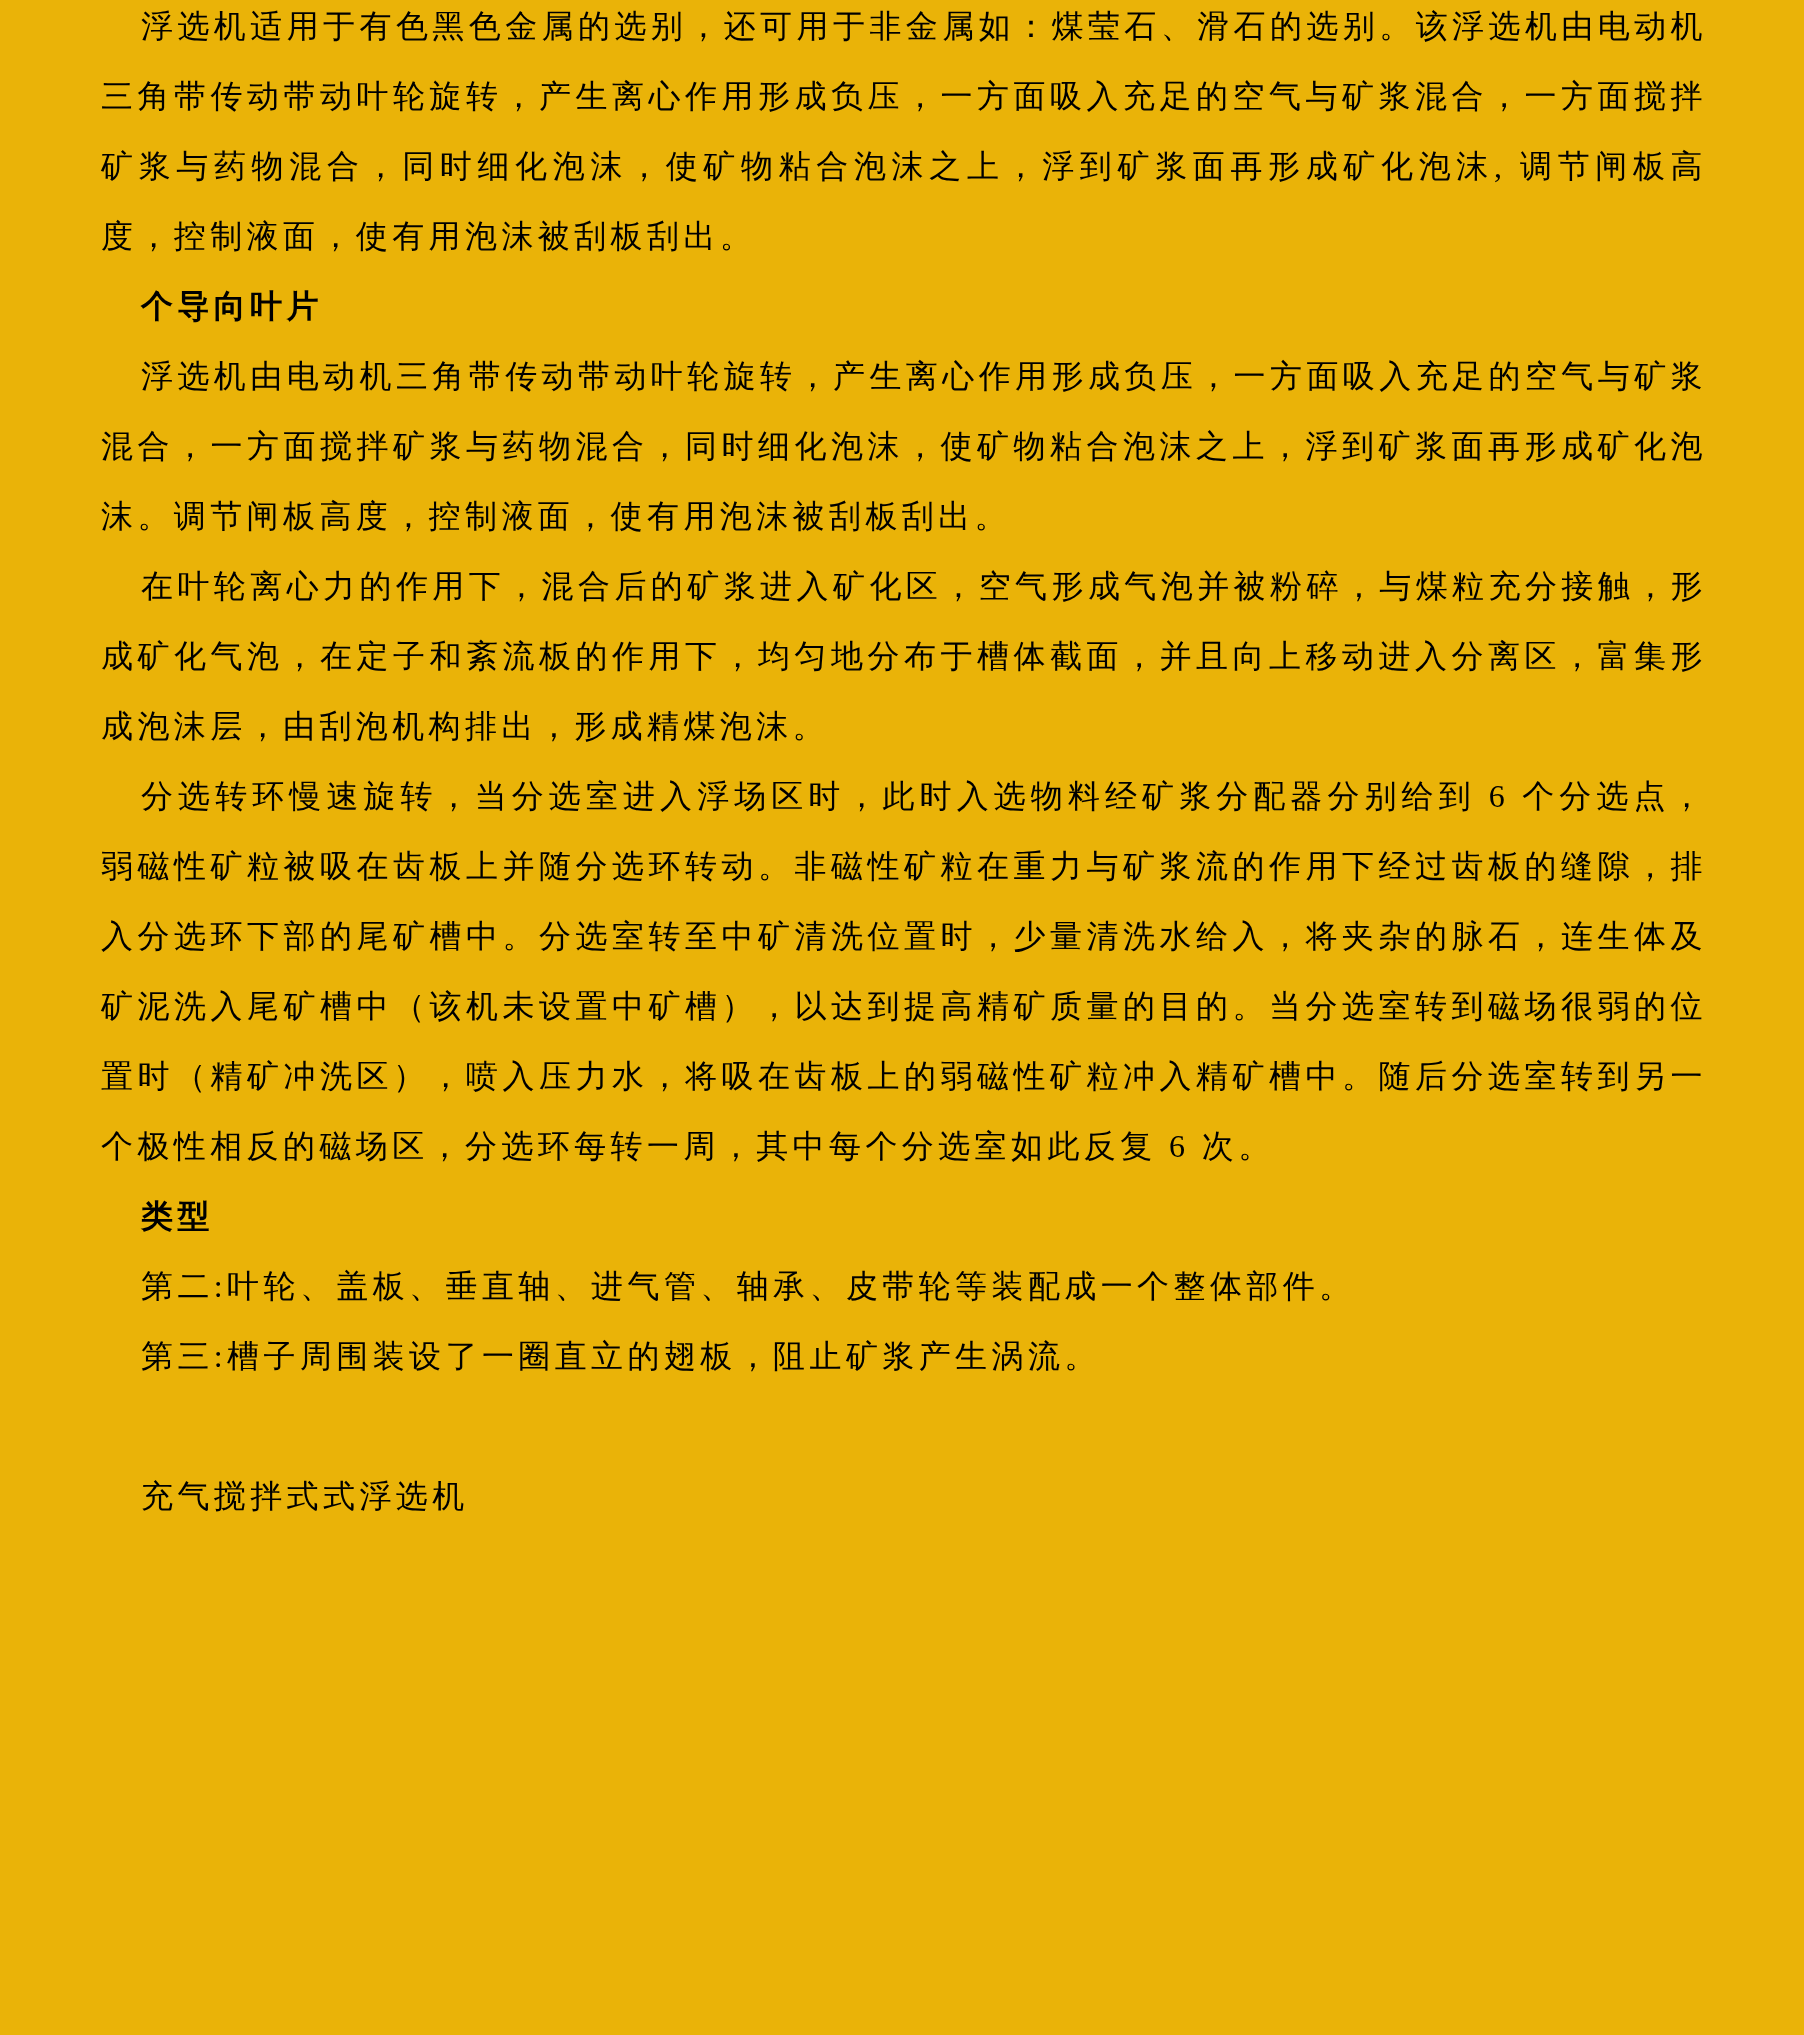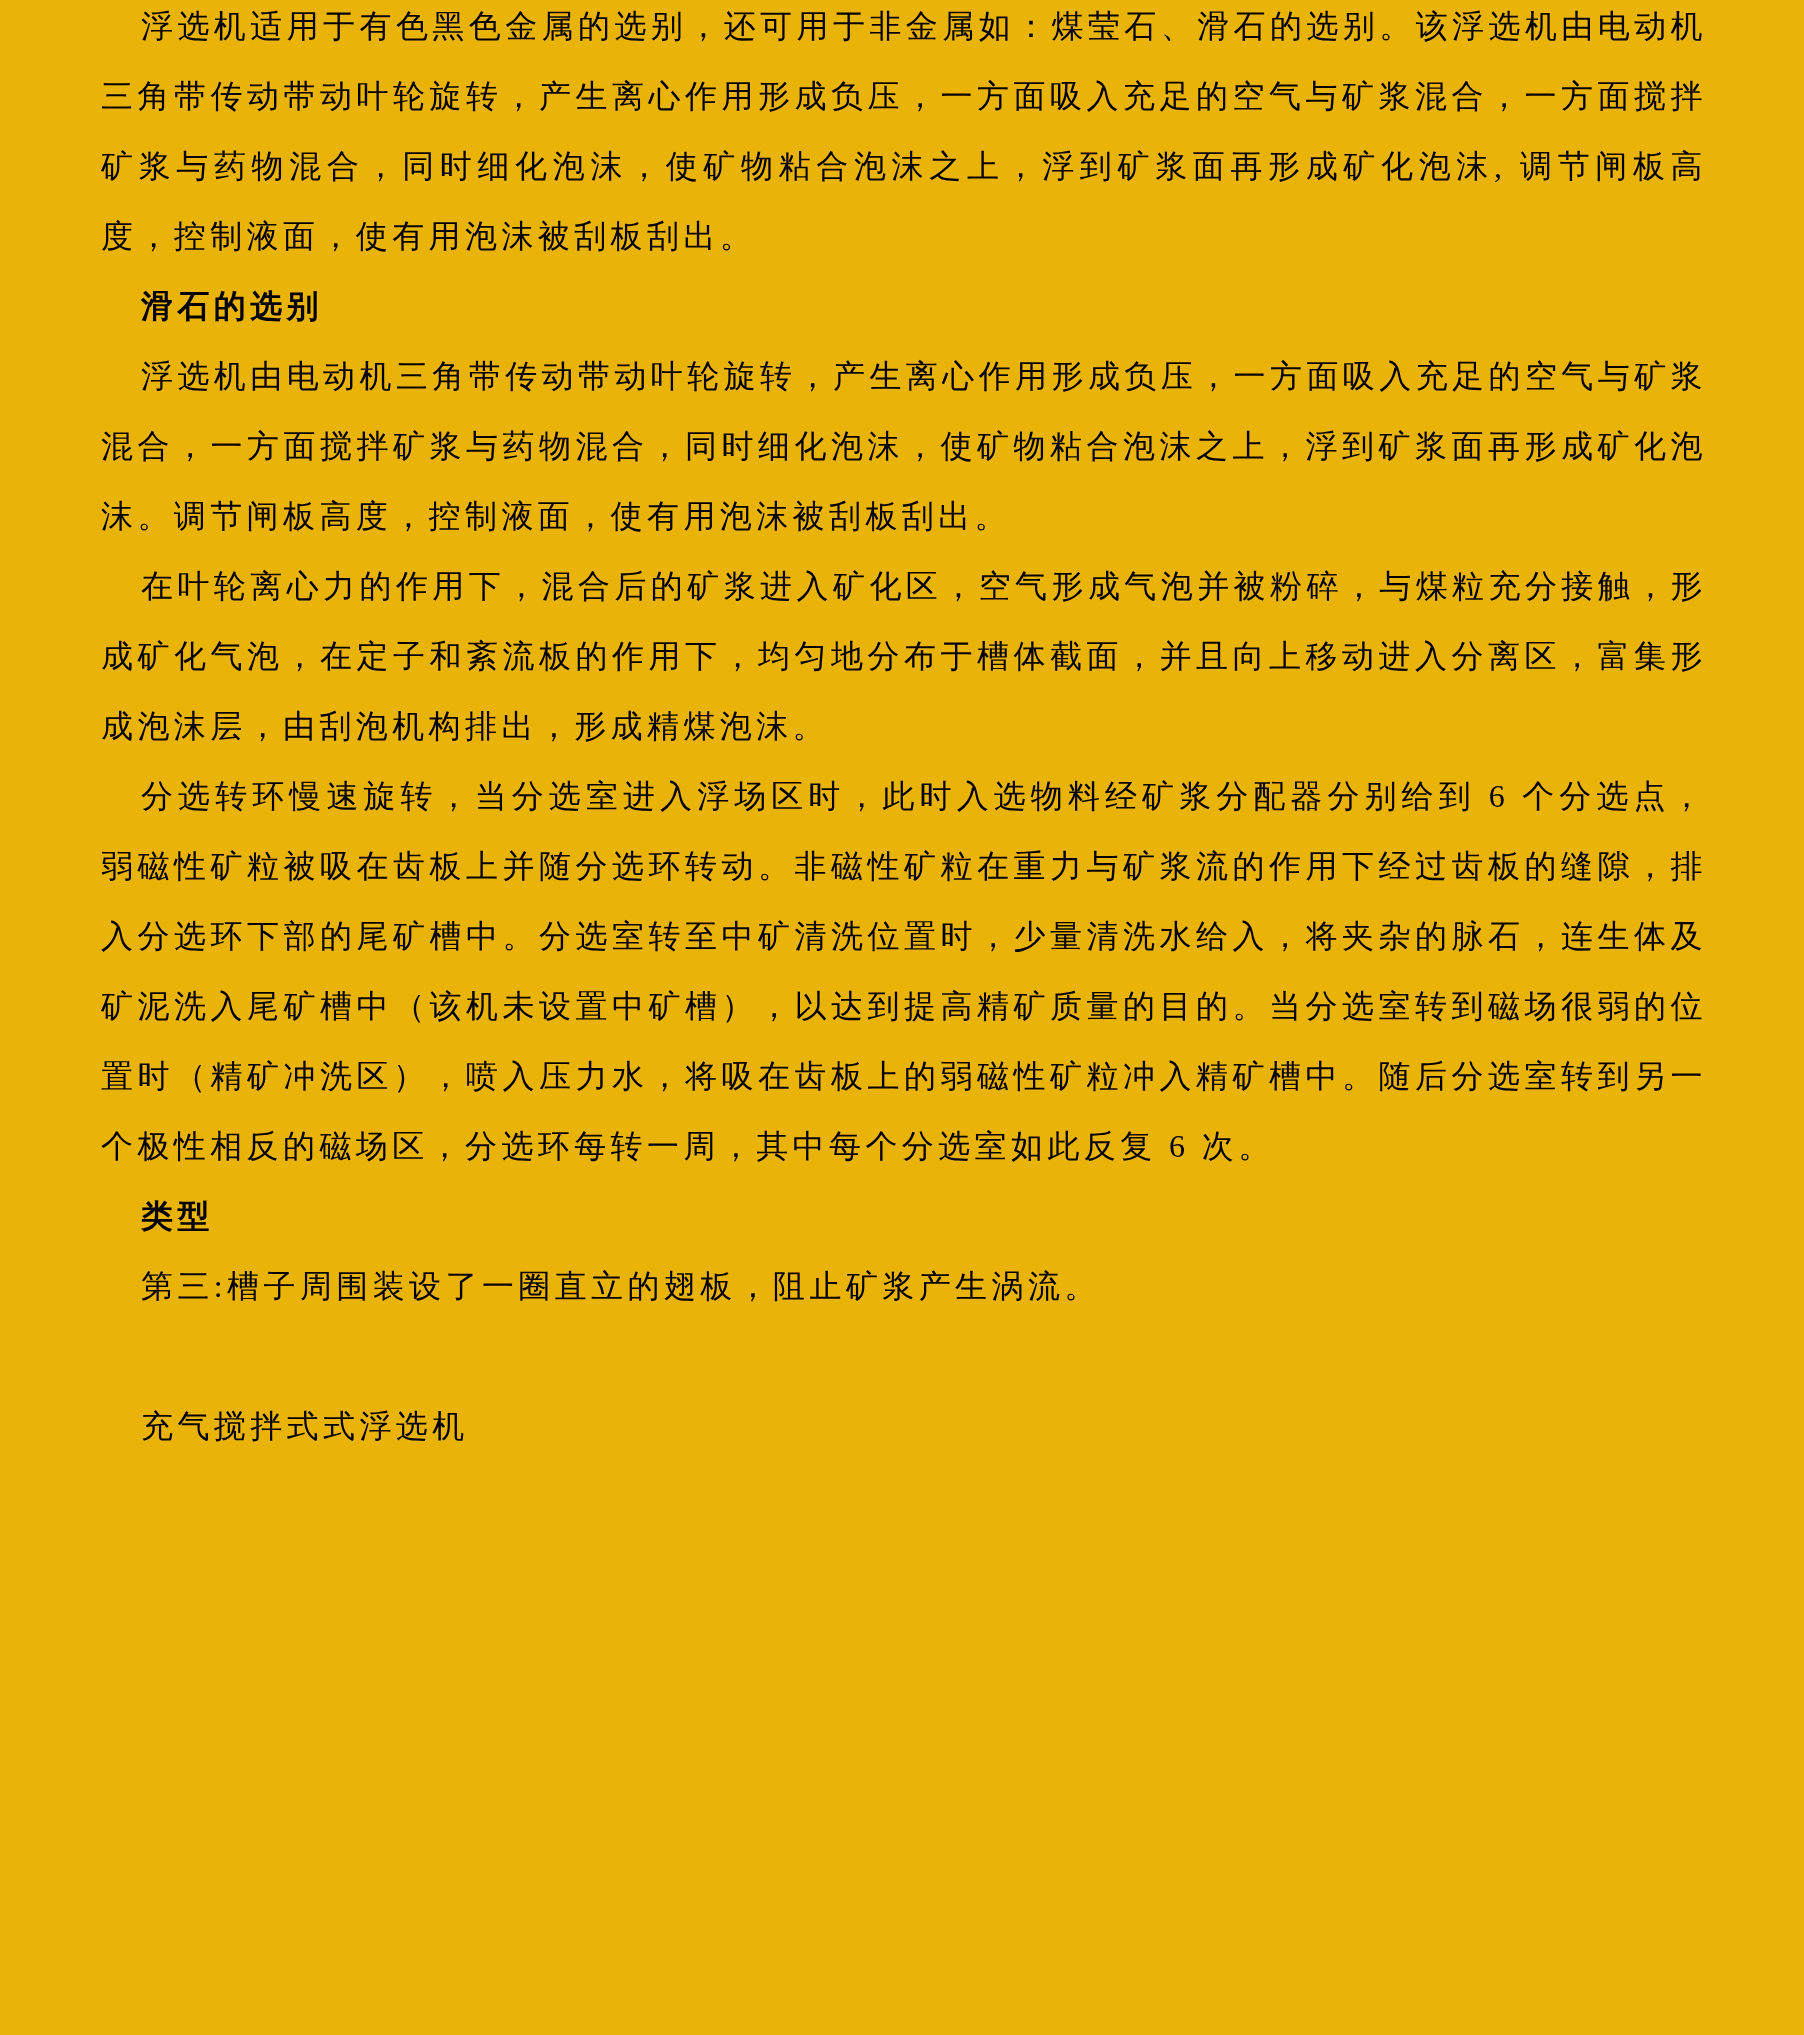--- a/index.html
+++ b/index.html
@@ -45,34 +45,35 @@
   }
 </style>
 </head>
 <body>
 
 <div class="page">
   <div class="content">
 
     <p class="para">浮选机适用于有色黑色金属的选别，还可用于非金属如：煤莹石、滑石的选别。该浮选机由电动机三角带传动带动叶轮旋转，产生离心作用形成负压，一方面吸入充足的空气与矿浆混合，一方面搅拌矿浆与药物混合，同时细化泡沫，使矿物粘合泡沫之上，浮到矿浆面再形成矿化泡沫, 调节闸板高度，控制液面，使有用泡沫被刮板刮出。</p>
 
-    <p class="para heading">滑石的选别</p>
+    <p class="para heading">个导向叶片</p>
 
     <p class="para">浮选机由电动机三角带传动带动叶轮旋转，产生离心作用形成负压，一方面吸入充足的空气与矿浆混合，一方面搅拌矿浆与药物混合，同时细化泡沫，使矿物粘合泡沫之上，浮到矿浆面再形成矿化泡沫。调节闸板高度，控制液面，使有用泡沫被刮板刮出。</p>
 
 
     <p class="para">在叶轮离心力的作用下，混合后的矿浆进入矿化区，空气形成气泡并被粉碎，与煤粒充分接触，形成矿化气泡，在定子和紊流板的作用下，均匀地分布于槽体截面，并且向上移动进入分离区，富集形成泡沫层，由刮泡机构排出，形成精煤泡沫。</p>
 
     <p class="para">分选转环慢速旋转，当分选室进入浮场区时，此时入选物料经矿浆分配器分别给到 6 个分选点，弱磁性矿粒被吸在齿板上并随分选环转动。非磁性矿粒在重力与矿浆流的作用下经过齿板的缝隙，排入分选环下部的尾矿槽中。分选室转至中矿清洗位置时，少量清洗水给入，将夹杂的脉石，连生体及矿泥洗入尾矿槽中（该机未设置中矿槽），以达到提高精矿质量的目的。当分选室转到磁场很弱的位置时（精矿冲洗区），喷入压力水，将吸在齿板上的弱磁性矿粒冲入精矿槽中。随后分选室转到另一个极性相反的磁场区，分选环每转一周，其中每个分选室如此反复 6 次。</p>
 
     <p class="para heading">类型</p>
 
 
 
 
+    <p class="para single-line">第二:叶轮、盖板、垂直轴、进气管、轴承、皮带轮等装配成一个整体部件。</p>
 
     <p class="para single-line">第三:槽子周围装设了一圈直立的翅板，阻止矿浆产生涡流。</p>
 
     <div class="spacer-line"></div>
 
     <p class="para single-line">充气搅拌式式浮选机</p>
 
   </div>
 </div>
 

